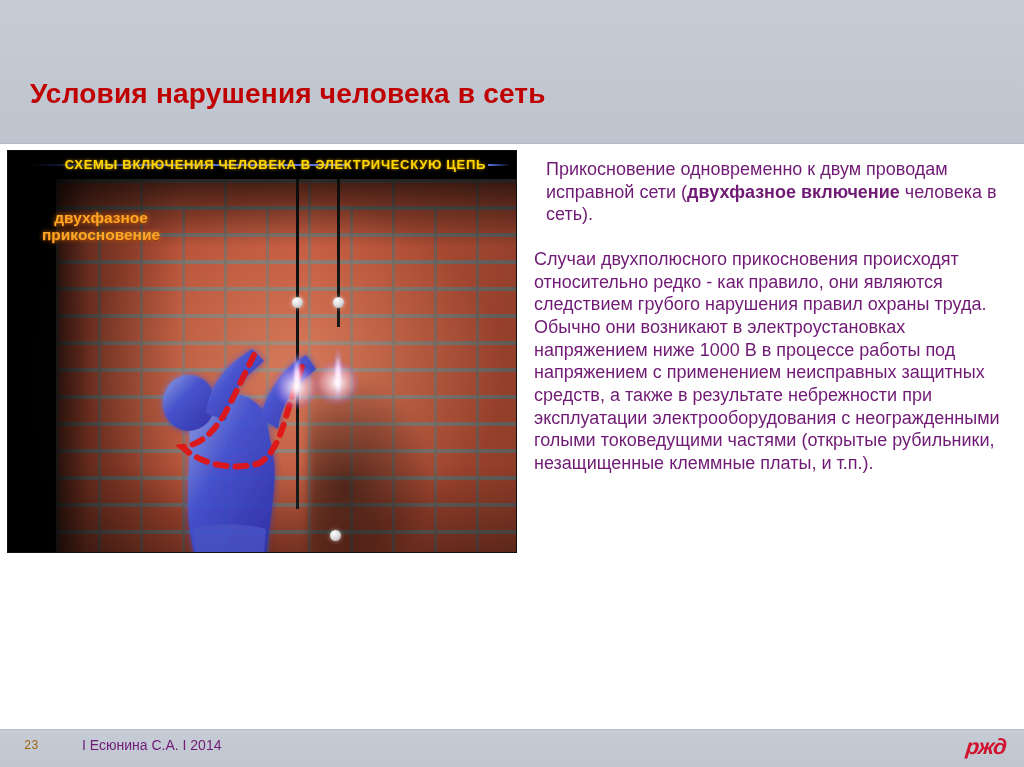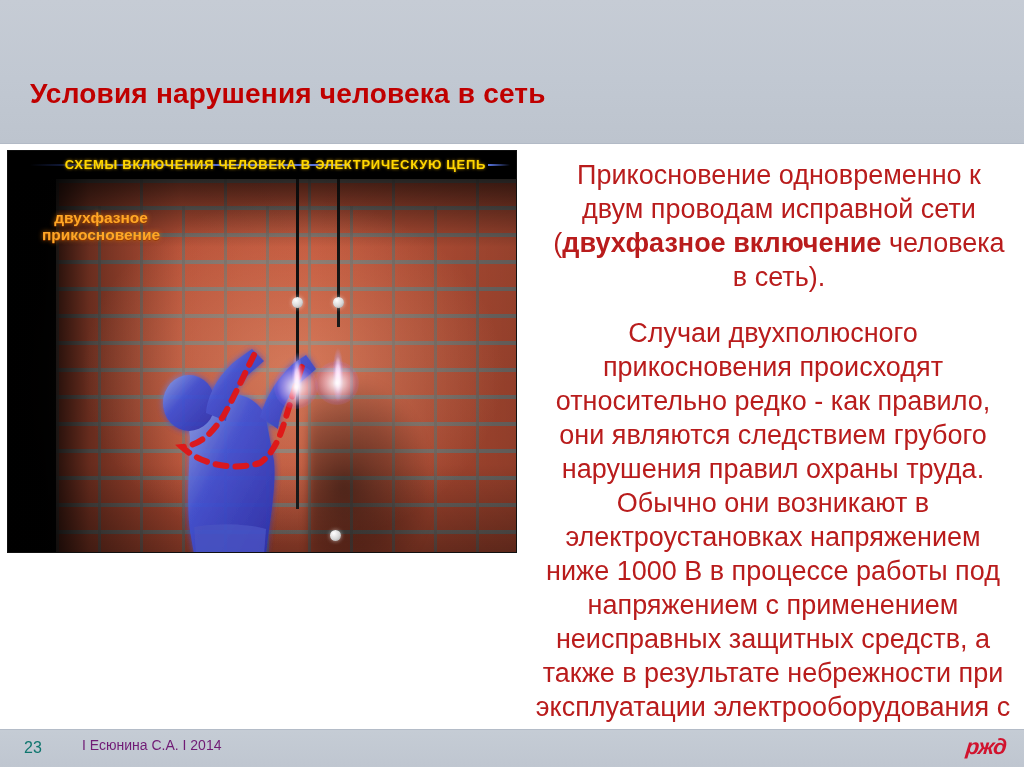--- a/index.html
+++ b/index.html
@@ -238,25 +238,24 @@
   }
 
   
   .body-col {
     position: absolute;
     left: 534px;
     top: 158px;
     width: 478px;
   }
   .para {
-    color: #b91c1c;
-    font-size: 27px;
+    color: #701a75;
+    font-size: 18px;
     line-height: 1.26;
     margin: 0;
-    text-align: center;
   }
   .para.lead {
     margin-left: 12px;
     margin-bottom: 22px;
   }
   .para b { font-weight: 700; }
 
   
   .footer-band {
     position: absolute;
@@ -264,22 +263,23 @@
     top: 729px;
     width: 1024px;
     height: 38px;
     background: linear-gradient(180deg, #c5ccd5 0%, #bfc6d0 100%);
     border-top: 1px solid #b4bcc8;
   }
   .page-number {
     position: absolute;
     left: 24px;
     top: 739px;
-    font-size: 16px;
-    color: #0f766e;
+    font-size: 12px;
+    color: #a16207;
+    font-family: Liberation Mono, monospace;
   }
   .footer-text {
     position: absolute;
     left: 82px;
     top: 737px;
     font-size: 14px;
     color: #701a75;
     white-space: nowrap;
   }
   .rzd-logo {

